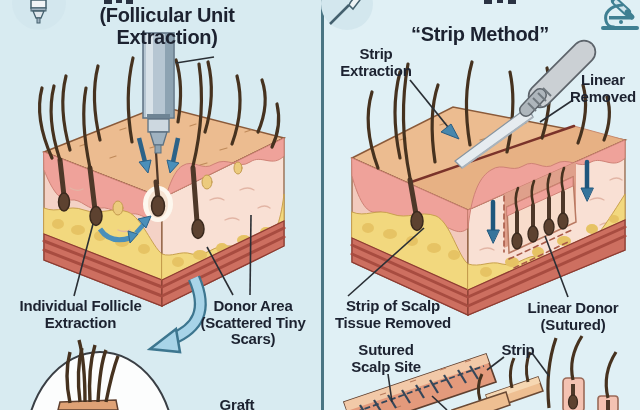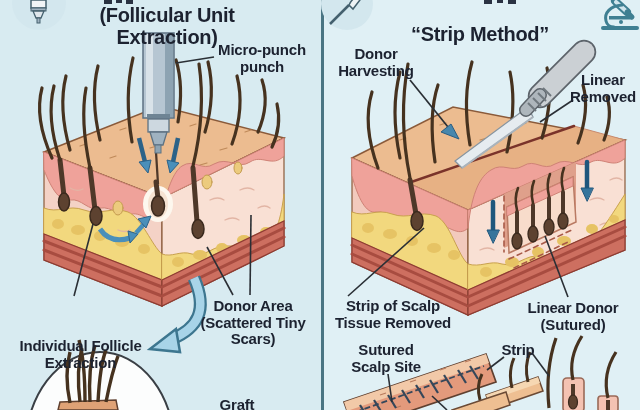--- a/index.html
+++ b/index.html
@@ -378,29 +378,28 @@
     <path d="M532,353 L549,376"></path>
     <path d="M432,396 L447,410"></path>
   </g>
 </svg>
 
   <div class="lbl title" style="left:47px;top:4px;width:240px;">(Follicular Unit Extraction)</div>
 
 
   <div class="lbl title" style="left:400px;top:23px;width:160px;">“Strip Method”</div>
 
-  <div class="lbl" style="left:212px;top:42px;width:100px;">Micro-punch punch</div>
-
-  <div class="lbl" style="left:8px;top:298px;width:145px;margin-top:40px;">Individual Follicle Extraction</div>
+
+  <div class="lbl" style="left:8px;top:298px;width:145px;">Individual Follicle Extraction</div>
 
   <div class="lbl" style="left:192px;top:298px;width:122px;">Donor Area (Scattered Tiny Scars)</div>
 
   <div class="lbl" style="left:210px;top:397px;width:54px;">Graft</div>
 
-  <div class="lbl" style="left:330px;top:46px;width:92px;">Donor Harvesting</div>
+  <div class="lbl" style="left:330px;top:46px;width:92px;">Strip Extraction</div>
 
   <div class="lbl" style="left:566px;top:72px;width:74px;">Linear Removed</div>
 
   <div class="lbl" style="left:330px;top:298px;width:126px;">Strip of Scalp Tissue Removed</div>
 
   <div class="lbl" style="left:518px;top:300px;width:110px;">Linear Donor (Sutured)</div>
 
   <div class="lbl" style="left:338px;top:342px;width:96px;">Sutured Scalp Site</div>
 
   <div class="lbl" style="left:496px;top:342px;width:44px;text-align:center;">Strip</div>

